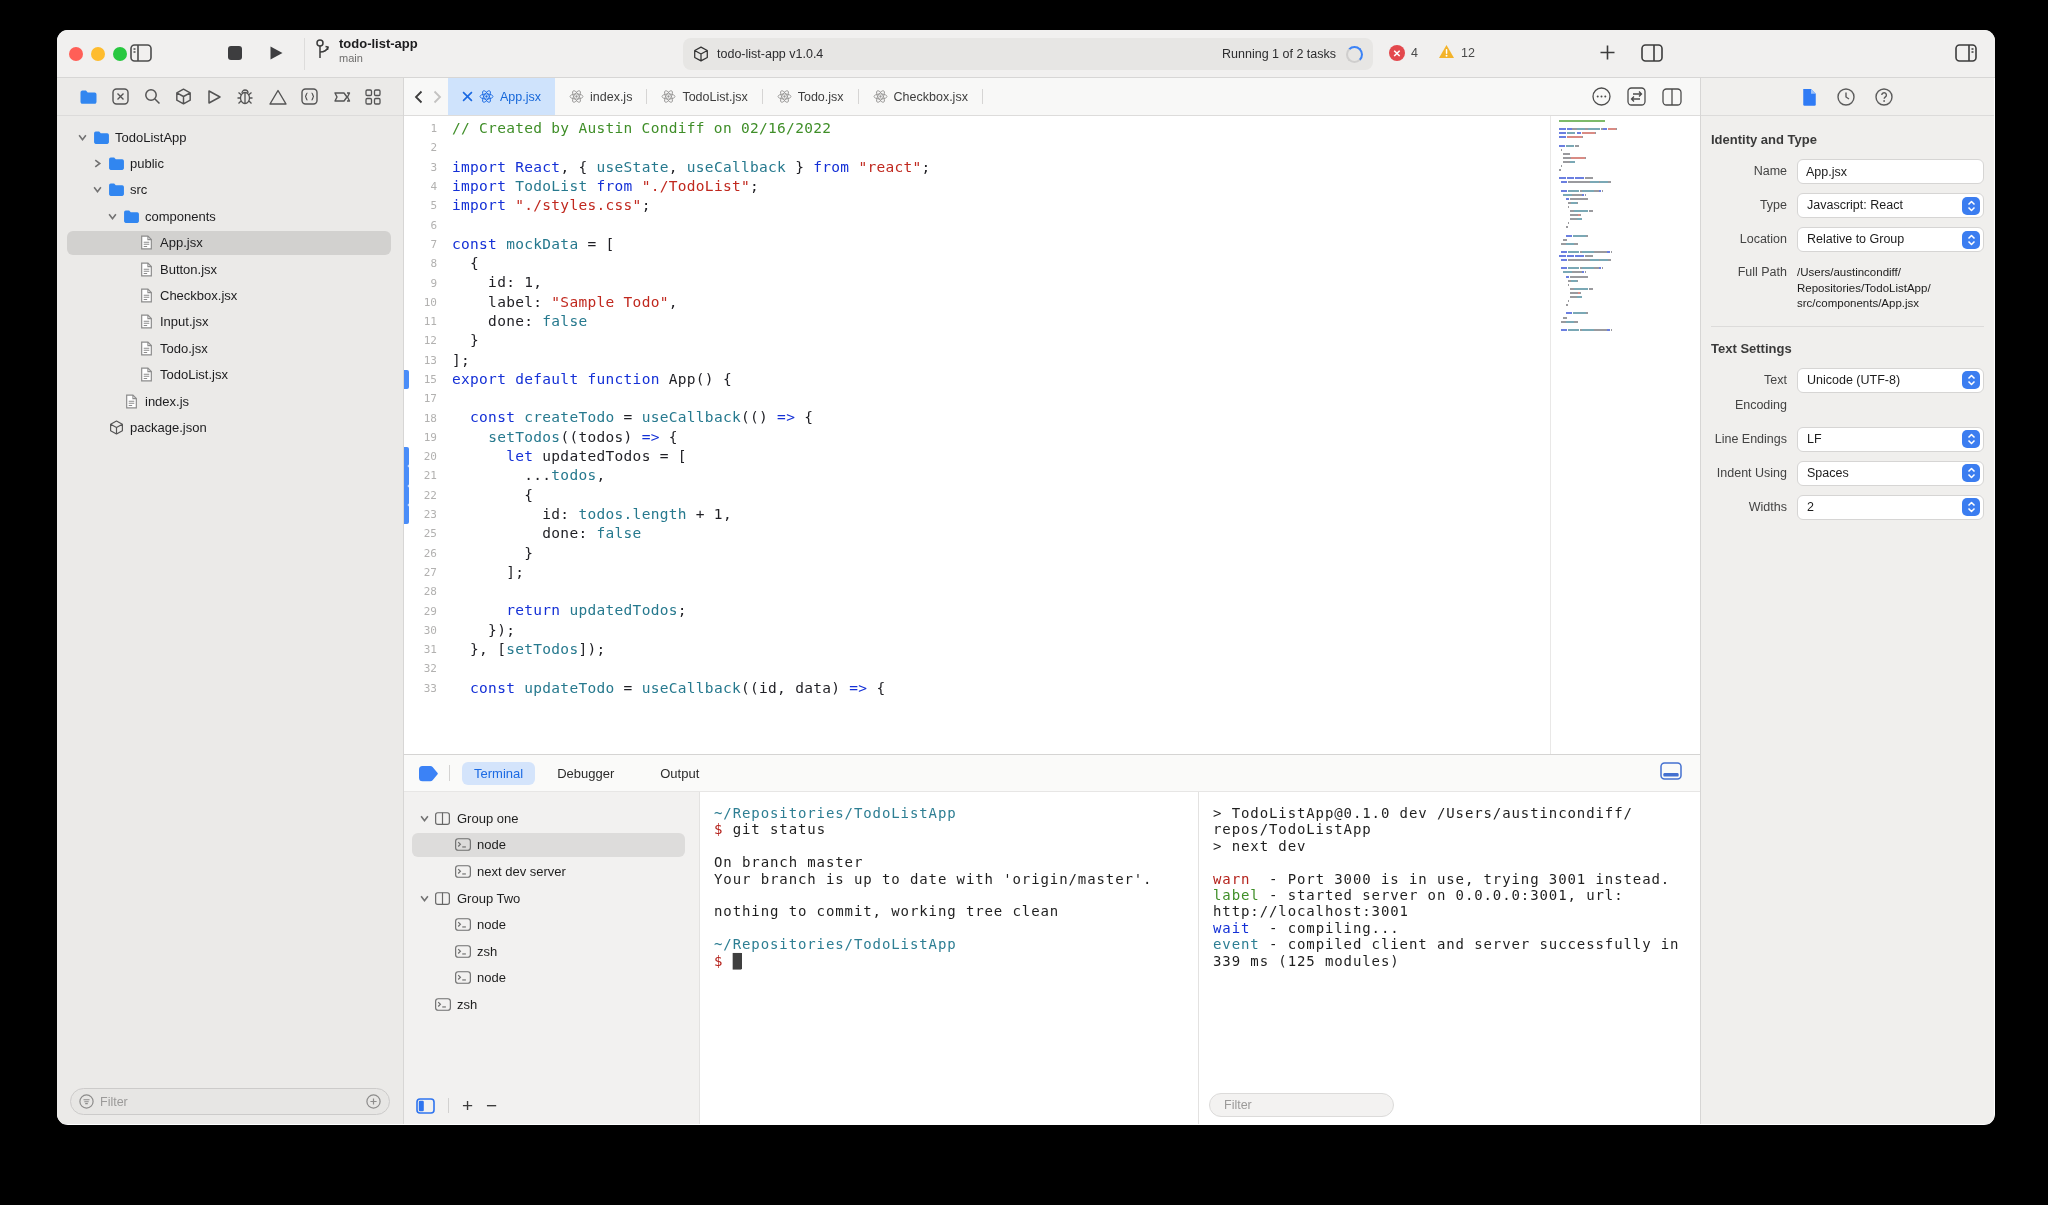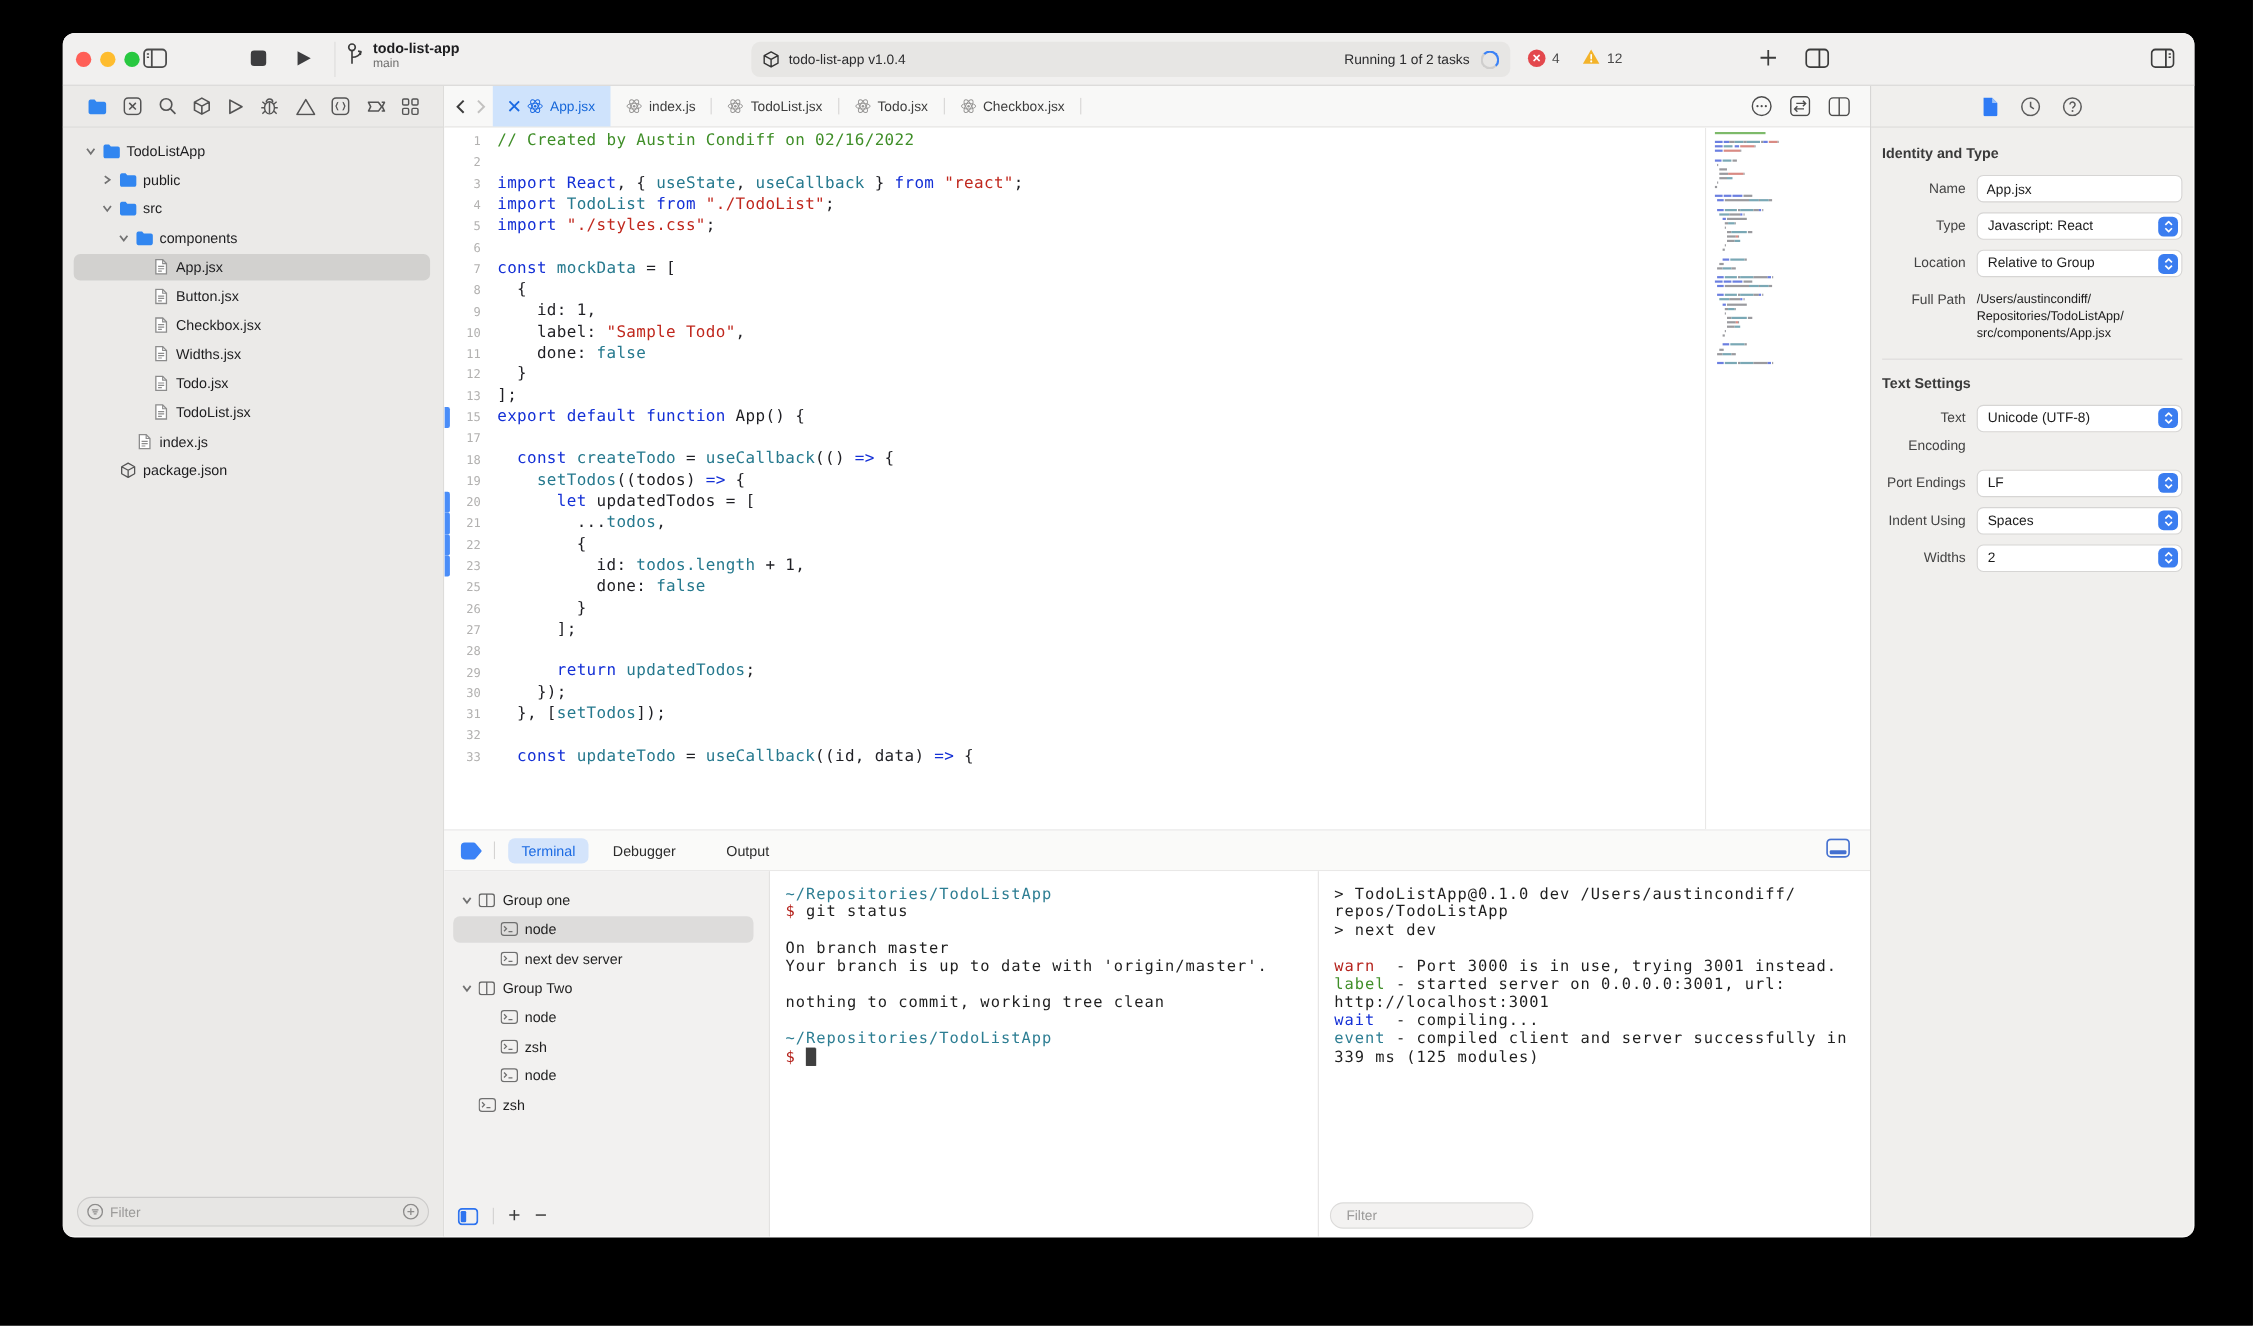--- a/index.html
+++ b/index.html
@@ -351,21 +351,21 @@
             <span class="tlabel">Checkbox.jsx</span>
           </div>
           <div class="trow" style="padding-left: 63px;">
             <span class="tchev"></span>
             <span class="ticon">
               <svg width="13" height="15" viewBox="0 0 12 14">
                 <path fill="#fff" stroke="#8c8c8c" stroke-width="1.1" d="M1.5 1h5.8l3.2 3.3V13h-9z"></path>
                 <path fill="none" stroke="#8c8c8c" d="M7.3 1v3.3h3.2M3.4 6.7h5.2M3.4 8.7h5.2M3.4 10.7h3.2"></path>
               </svg>
             </span>
-            <span class="tlabel">Widths.jsx</span>
+            <span class="tlabel">Input.jsx</span>
           </div>
           <div class="trow" style="padding-left: 63px;">
             <span class="tchev"></span>
             <span class="ticon">
               <svg width="13" height="15" viewBox="0 0 12 14">
                 <path fill="#fff" stroke="#8c8c8c" stroke-width="1.1" d="M1.5 1h5.8l3.2 3.3V13h-9z"></path>
                 <path fill="none" stroke="#8c8c8c" d="M7.3 1v3.3h3.2M3.4 6.7h5.2M3.4 8.7h5.2M3.4 10.7h3.2"></path>
               </svg>
             </span>
             <span class="tlabel">Todo.jsx</span>
@@ -1191,21 +1191,21 @@
               <span class="ilabel">Text Encoding</span>
               <span class="ictl">
                 <span class="iselect" style="display:block"><span>Unicode (UTF-8)</span><span class="chev">
                     <svg width="9" height="12" viewBox="0 0 9 12">
                       <path d="M1.5 4.5L4.5 1.5 7.5 4.5M1.5 7.5L4.5 10.5 7.5 7.5" fill="none" stroke="#fff" stroke-width="1.5" stroke-linejoin="round"></path>
                     </svg>
                   </span></span>
               </span>
             </div>
             <div class="irow">
-              <span class="ilabel">Port Endings</span>
+              <span class="ilabel">Line Endings</span>
               <span class="ictl">
                 <span class="iselect" style="display:block"><span>LF</span><span class="chev">
                     <svg width="9" height="12" viewBox="0 0 9 12">
                       <path d="M1.5 4.5L4.5 1.5 7.5 4.5M1.5 7.5L4.5 10.5 7.5 7.5" fill="none" stroke="#fff" stroke-width="1.5" stroke-linejoin="round"></path>
                     </svg>
                   </span></span>
               </span>
             </div>
             <div class="irow">
               <span class="ilabel">Indent Using</span>

